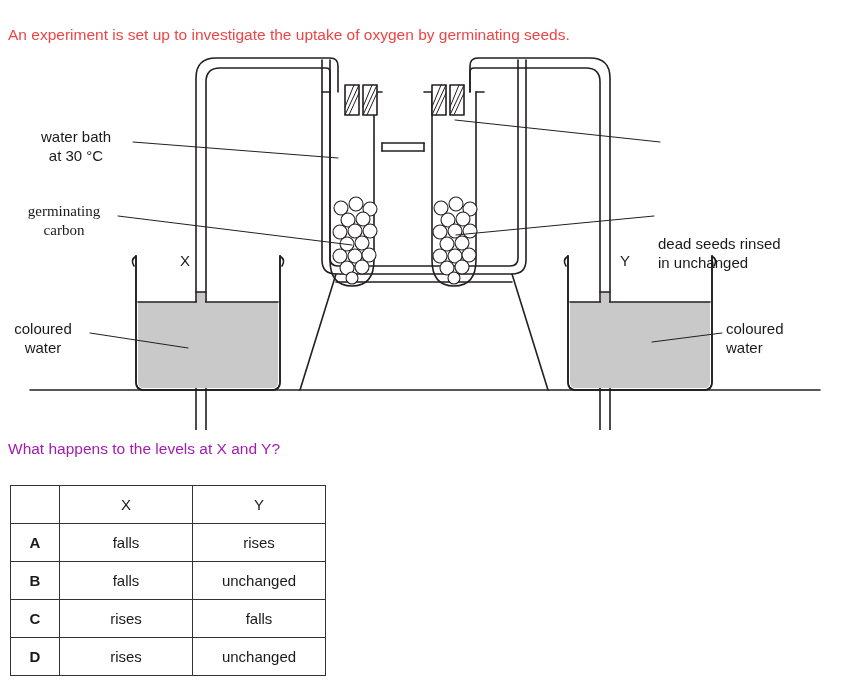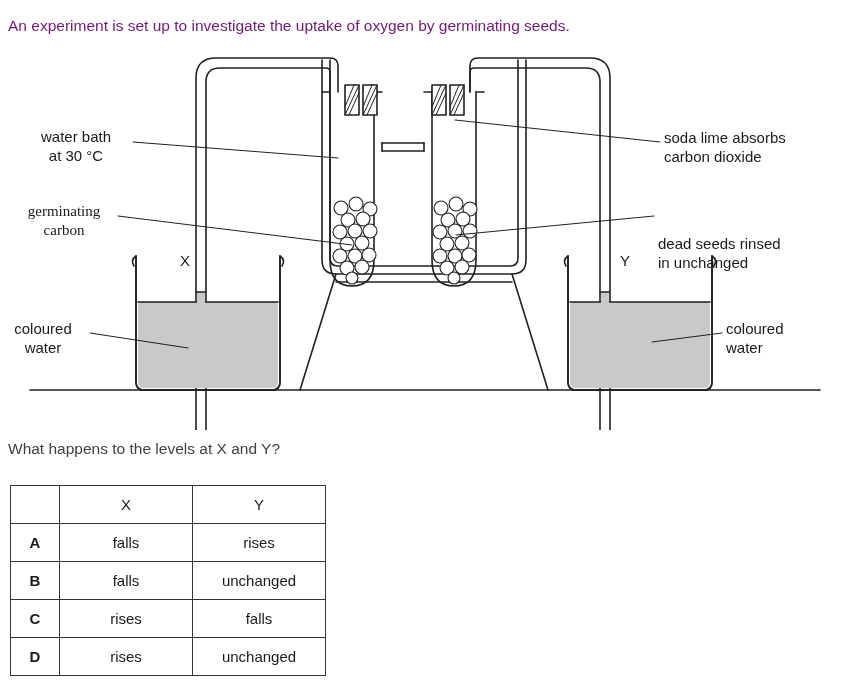--- a/index.html
+++ b/index.html
@@ -14,32 +14,32 @@
   #page {
     position: relative;
     width: 848px;
     height: 684px;
     overflow: hidden;
     background: #ffffff;
   }
   .stem {
     position: absolute;
     left: 8px;
-    top: 16px;
+    top: 25px;
     font-size: 15.5px;
     line-height: 1.3;
-    color: #701a75;
+    color: #ef4444;
     white-space: nowrap;
   }
   .question {
     position: absolute;
     left: 8px;
     top: 440px;
     font-size: 15.5px;
-    color: #404040;
+    color: #a21caf;
     white-space: nowrap;
   }
   #diagram {
     position: absolute;
     left: 0;
     top: 30px;
     width: 848px;
     height: 400px;
   }
   .lbl {
@@ -227,24 +227,20 @@
     <div class="lbl right-align" style="left:8px; top:172px; width:112px;font-family:Liberation Serif, serif;">
       <div>germinating</div>
       <div>carbon</div>
     </div>
 
     <div class="lbl right-align" style="left:0px; top:290px; width:86px;">
       <div>coloured</div>
       <div>water</div>
     </div>
 
-    <div class="lbl left-align" style="left:664px; top:99px;">
-      <div>soda lime absorbs</div>
-      <div>carbon dioxide</div>
-    </div>
 
     <div class="lbl left-align" style="left:658px; top:173px;margin-top:32px;">
       <div>dead seeds rinsed</div>
       <div>in unchanged</div>
     </div>
 
     <div class="lbl left-align" style="left:726px; top:290px;">
       <div>coloured</div>
       <div>water</div>
     </div>

